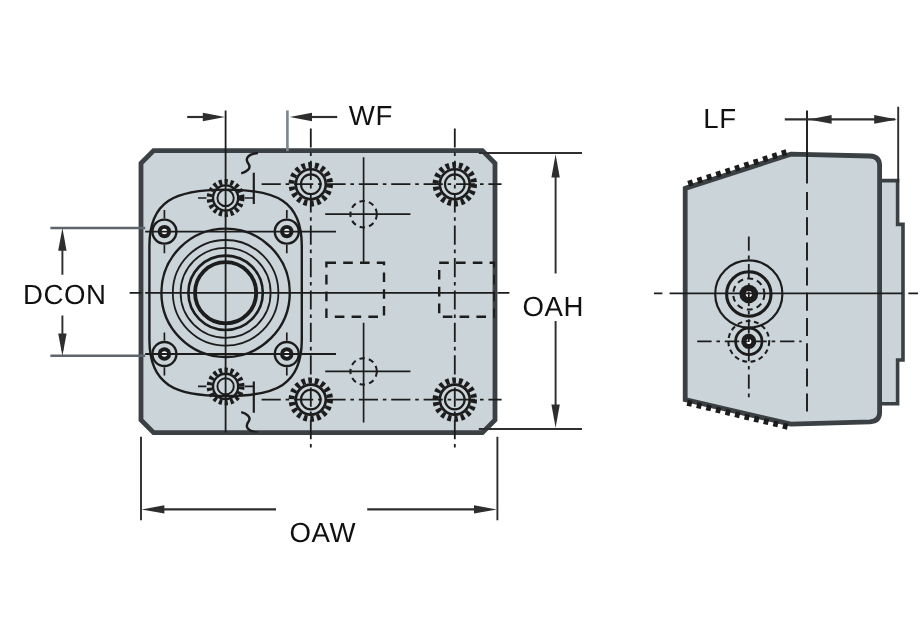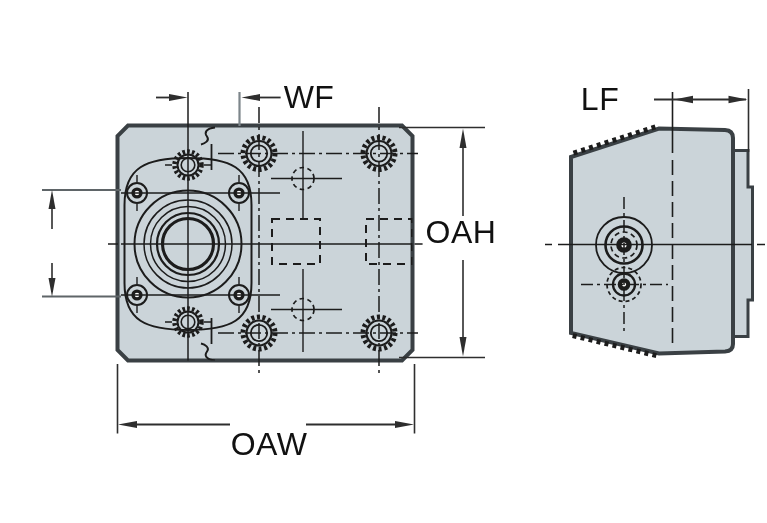--- a/index.html
+++ b/index.html
@@ -13,21 +13,21 @@
     --text:#111111;
   }
   html,body{margin:0;padding:0;background:var(--background);}
   .canvas{
     position:relative;width:767px;height:523px;background:var(--background);
     font-family:"Liberation Sans", sans-serif;overflow:hidden;
   }
   svg{position:absolute;left:0;top:0;}
   .dim-label{
     position:absolute;transform:translate(-50%,-50%);
-    font-size:32px;letter-spacing:0.5px;color:var(--text);
+    font-size:23px;letter-spacing:0.5px;color:var(--text);
     background:var(--background);padding:0 3px;line-height:1;white-space:nowrap;
     user-select:none;
   }
   .stroke{fill:none;stroke:var(--line);}
   .dimstroke{fill:none;stroke:var(--dim);}
   .arrow{fill:var(--dim);stroke:none;}
 </style>
 </head>
 <body>
 
@@ -212,16 +212,17 @@
   <g>
     <line class="dimstroke" stroke-width="1.8" x1="654" y1="99.5" x2="746" y2="99.5"></line>
     <polygon class="arrow" points="674,99.5 693,95.8 693,103.2"></polygon>
     <polygon class="arrow" points="747.5,99.5 728.5,95.8 728.5,103.2"></polygon>
     <line class="dimstroke" stroke-width="1.6" x1="748.5" y1="89" x2="748.5" y2="152"></line>
   </g>
 </svg>
 
 <div class="dim-label" style="left:309px;top:97px">WF</div>
 <div class="dim-label" style="left:600px;top:99px">LF</div>
-<div class="dim-label" style="left:461px;top:232px">OAH</div>
+<div class="dim-label" style="left:54px;top:246px">DCON</div>
+<div class="dim-label" style="left:461px;top:256px">OAH</div>
 <div class="dim-label" style="left:269px;top:444px">OAW</div>
 
 </div>
 
 </body></html>

